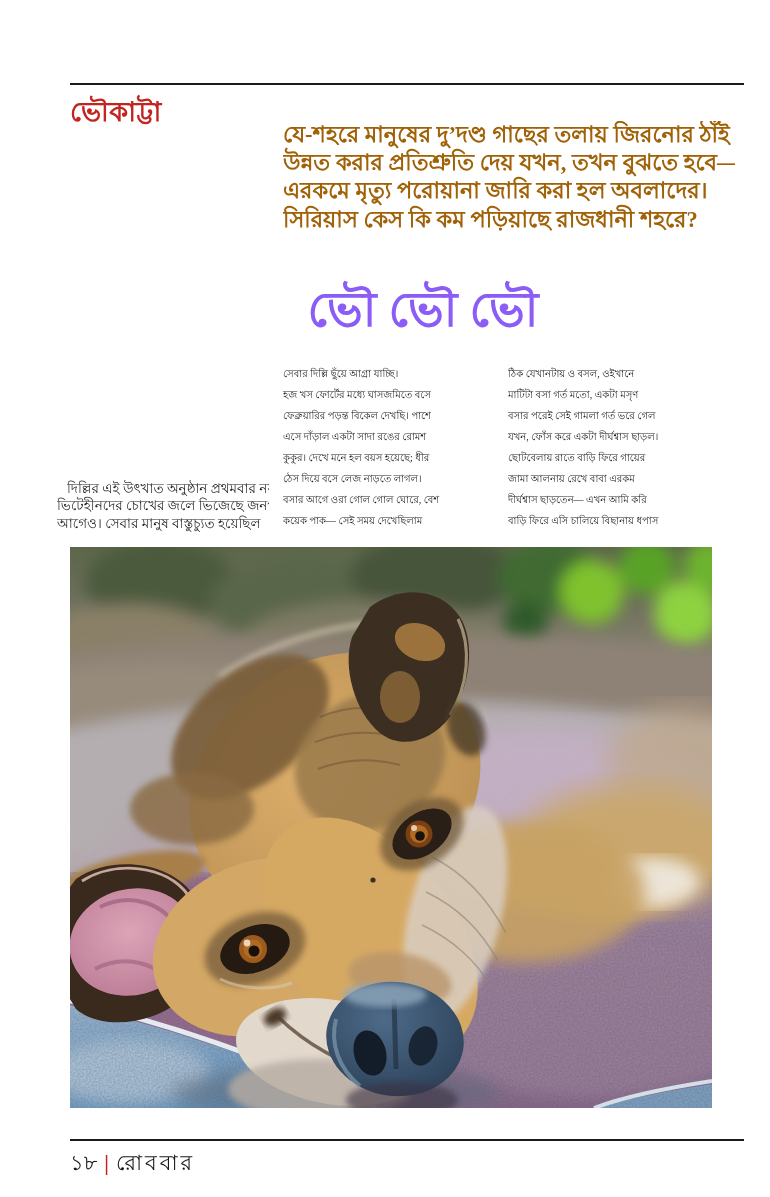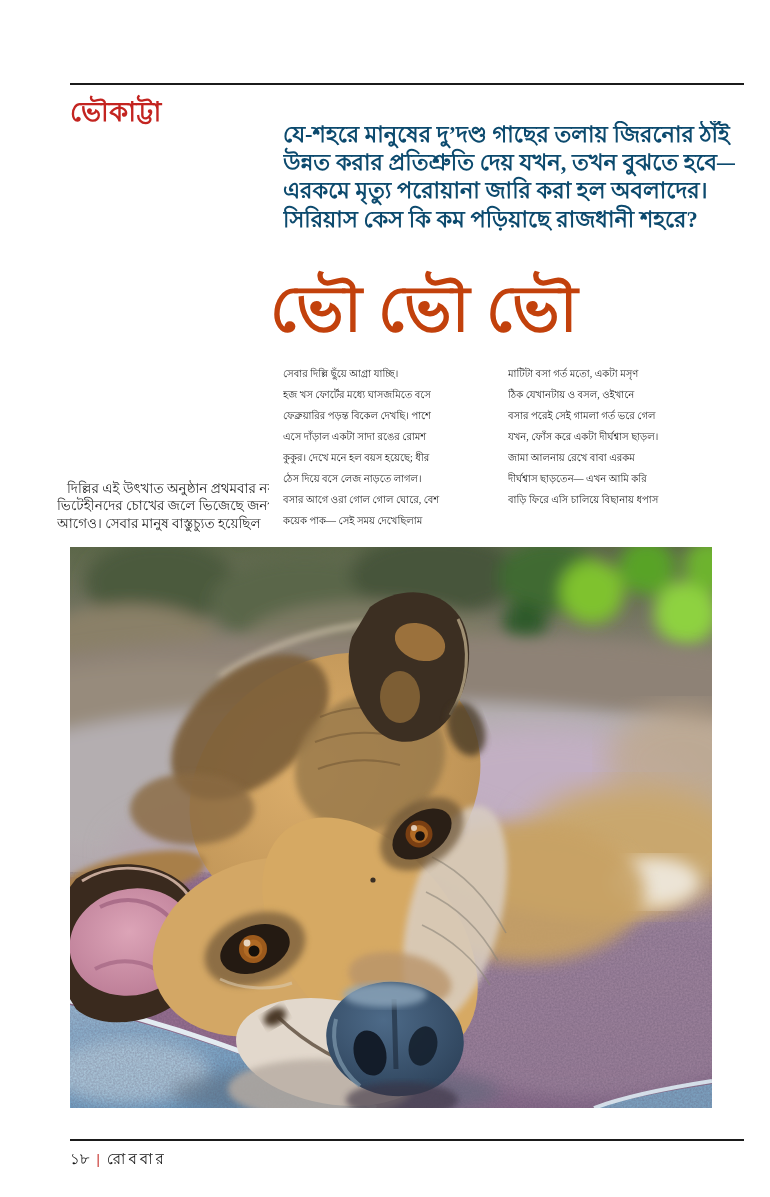--- a/index.html
+++ b/index.html
@@ -15,26 +15,26 @@
   .bottom-edge{ position:absolute; left:0; top:1192px; width:770px; height:2px;
                 background:rgba(60,60,60,.25); }
 
   .kicker {
     position:absolute; left:70px; top:79px; width:260px;
     font-size:27px; font-weight:bold; color:#c32420; letter-spacing:.5px;
     white-space:nowrap; overflow:hidden;
   }
   .standfirst {
     position:absolute; left:283px; top:109px; width:452px; overflow:hidden;
-    color:#0c4a6e; font-weight:bold; font-size:22.5px; line-height:28.2px;
+    color:#a16207; font-weight:bold; font-size:22.5px; line-height:28.2px;
   }
   .standfirst div { white-space:nowrap; }
   .headline {
     position:absolute; left:270px; top:252px; width:306px; height:96px;
-    font-size:64px; font-weight:bold; color:#c2410c; text-align:center;
+    font-size:48px; font-weight:bold; color:#8b5cf6; text-align:center;
     white-space:nowrap; line-height:92px; overflow:visible;
   }
   .author {
     position:absolute; left:84px; top:350px; width:200px;
     font-size:22px; font-weight:bold; color:#c32420; white-space:nowrap; overflow:hidden;
   }
   .bodycol {
     position:absolute; top:351px; overflow:hidden;
     font-size:10px; line-height:21px; color:#1c1c1c;
   }
@@ -49,21 +49,21 @@
   .margin-note div:first-child { padding-left:10px; }
 
   .photo {
     position:absolute; left:70px; top:535px; width:642px; height:561px;
     overflow:hidden; background:#b5b0b2;
   }
   .photo svg { display:block; }
 
   .footer {
     position:absolute; left:70px; top:1135px; width:400px;
-    font-size:15px; color:#161616; white-space:nowrap;
+    font-size:21px; color:#161616; white-space:nowrap;
   }
   .footer .sep { color:#c32420; font-weight:bold; padding:0 7px; }
   .footer .mag { letter-spacing:3px; }
 </style>
 </head>
 <body>
 
 <div class="page">
 
   <div class="rule top-rule"></div>
@@ -85,24 +85,25 @@
     <div>হজ খস ফোর্টের মধ্যে ঘাসজমিতে বসে</div>
     <div>ফেব্রুয়ারির পড়ন্ত বিকেল দেখছি। পাশে</div>
     <div>এসে দাঁড়াল একটা সাদা রঙের রোমশ</div>
     <div>কুকুর। দেখে মনে হল বয়স হয়েছে; ধীর</div>
     <div>ঠেস দিয়ে বসে লেজ নাড়তে লাগল।</div>
     <div>বসার আগে ওরা গোল গোল ঘোরে, বেশ</div>
     <div>কয়েক পাক— সেই সময় দেখেছিলাম</div>
   </div>
 
   <div class="bodycol col2">
+    <div>ঠিক যেখানটায় ও বসল, ওইখানে</div>
     <div>মাটিটা বসা গর্ত মতো, একটা মসৃণ</div>
-    <div>ঠিক যেখানটায় ও বসল, ওইখানে</div>
     <div>বসার পরেই সেই গামলা গর্ত ভরে গেল</div>
     <div>যখন, ফোঁস করে একটা দীর্ঘশ্বাস ছাড়ল।</div>
+    <div>ছোটবেলায় রাতে বাড়ি ফিরে গায়ের</div>
     <div>জামা আলনায় রেখে বাবা এরকম</div>
     <div>দীর্ঘশ্বাস ছাড়তেন— এখন আমি করি</div>
     <div>বাড়ি ফিরে এসি চালিয়ে বিছানায় ধপাস</div>
   </div>
 
   <div class="margin-note">
     <div>দিল্লির এই উৎখাত অনুষ্ঠান প্রথমবার নয়।</div>
     <div>ভিটেহীনদের চোখের জলে ভিজেছে জনপথ</div>
     <div>আগেও। সেবার মানুষ বাস্তুচ্যুত হয়েছিল</div>
   </div>

